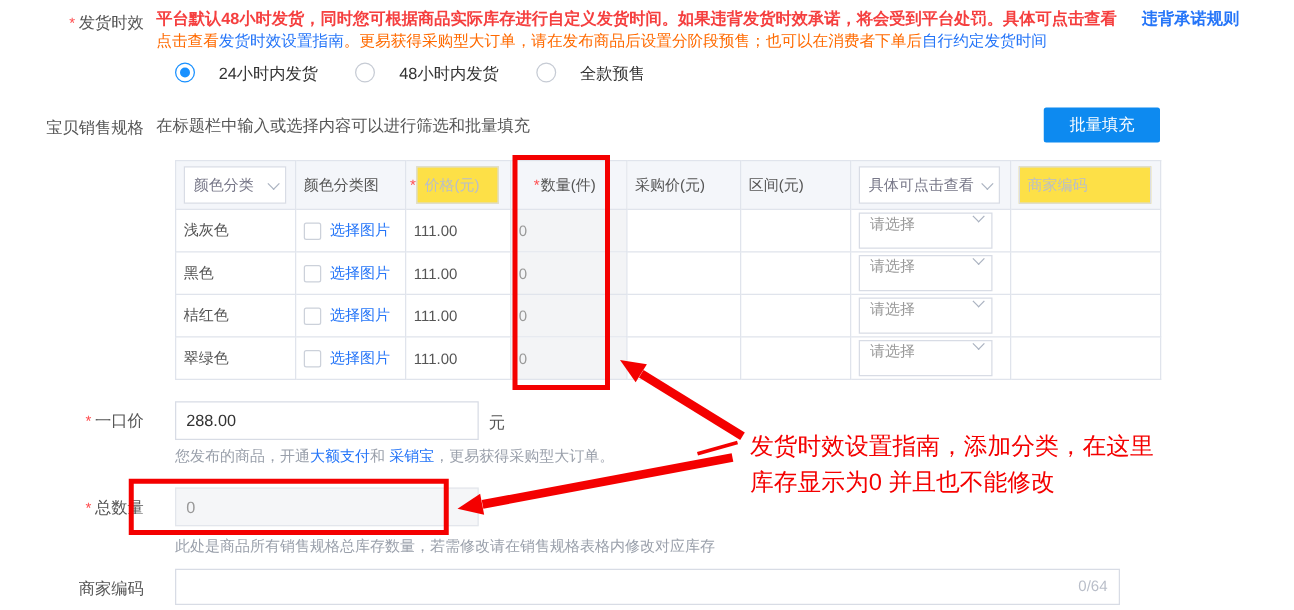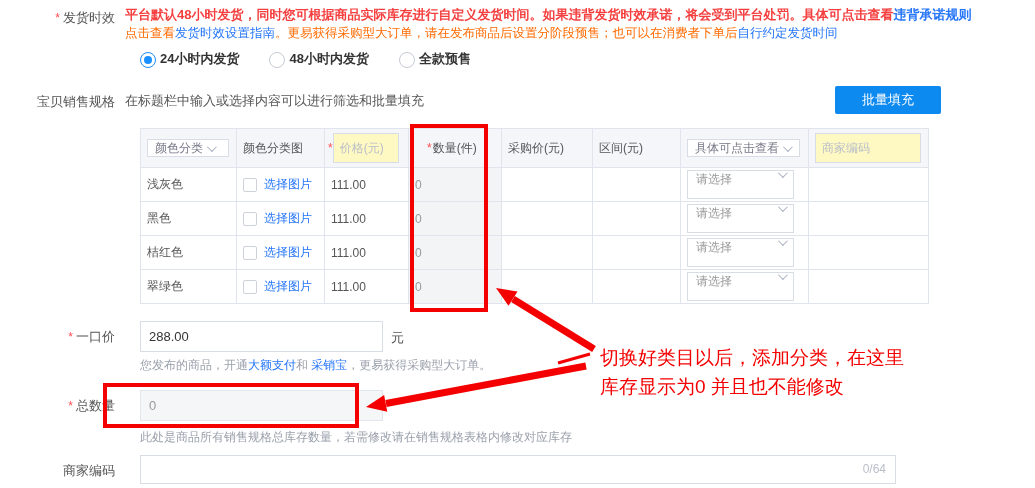--- a/index.html
+++ b/index.html
@@ -6,47 +6,47 @@
   html,body { width:1035px; height:488px; }
   body {
     position:relative; background:#fff; overflow:hidden;
     font-family:"Liberation Sans","DejaVu Sans",sans-serif;
     color:#555; font-size:13px;
   }
   .abs { position:absolute; }
   .flabel { width:115px; text-align:right; font-size:13px; color:#555; white-space:nowrap; }
   .req { color:#ff4d4f; margin-right:3px; font-size:12px; }
   .warn1 { left:125px; top:6px; font-size:13px; font-weight:bold; color:#f53f3f; white-space:nowrap; }
-  .warn1 a { color:#2575f8; }
+  .warn1 a { color:#2575f8;margin-left:20px; }
   .warn2 { left:125px; top:25px; font-size:12.5px; color:#ff6a00; white-space:nowrap; }
   a.lnk { color:#2575f8; text-decoration:none; cursor:pointer; }
   
   .radios { left:140px; top:50px; display:flex; gap:30px; align-items:center; }
-  .radio-item { display:flex; align-items:flex-end; gap:4px; cursor:pointer;font-weight:bold; }
+  .radio-item { display:flex; align-items:flex-start; gap:19px; cursor:pointer; }
   .rdot { width:16px; height:16px; border-radius:50%; border:1px solid #c6cbd4; background:#fff; position:relative; }
   .radio-item.checked .rdot { border-color:#1890ff; }
   .radio-item.checked .rdot::after { content:""; position:absolute; left:3px; top:3px; width:8px; height:8px; border-radius:50%; background:#1890ff; }
   .radio-item span.rlabel { font-size:13px; color:#333; }
   
   .sku-hint { left:125px; top:92px; font-size:13px; color:#555; }
-  .bulk-btn { left:835px; top:86px; width:106px; height:28px; background:#0d8af0; color:#fff;
+  .bulk-btn { left:835px; top:86px; width:93px; height:28px; background:#0d8af0; color:#fff;
     font-size:13px; border:none; border-radius:2px; cursor:pointer; }
   
   .sku-table { left:140px; top:128px; border-collapse:collapse; table-layout:fixed; width:788px; font-size:12px; }
   .sku-table th, .sku-table td { border:1px solid #e0e4ec; font-weight:normal; text-align:left; padding:0 6px; overflow:hidden; white-space:nowrap; }
   .sku-table thead th { height:39px; background:#f4f6fa; color:#555; }
   .sku-table tbody td { height:34px; background:#fff; color:#555; }
   .sku-table td.qty { background:#f3f4f6; color:#999; }
-  .hselect { display:inline-flex; align-items:center; background:#fff;
-    border:1px solid #d8dce5; height:18px; padding:0 7px; color:#778; cursor:pointer; }
+  .hselect { display:inline-flex; align-items:center; justify-content:space-between; background:#fff;
+    border:1px solid #d8dce5; height:30px; padding:0 7px; color:#778; cursor:pointer; }
   .hselect.w1 { width:82px; }
   .hselect.w2 { width:113px; }
   .chev { width:7px; height:7px; border-right:1.5px solid #aab2c0; border-bottom:1.5px solid #aab2c0;
     transform:rotate(45deg) translateY(-2px); display:inline-block; flex:0 0 auto; margin-left:4px; }
-  .hinput { height:30px; border:1px solid #d8dce5; padding:0 6px; font-size:12px; color:#555; background:#fef9c3; }
+  .hinput { height:30px; border:1px solid #d8dce5; padding:0 6px; font-size:12px; color:#555; background:#fde047; }
   .hinput::placeholder { color:#b9bec9; }
   .hinput.w1 { width:66px; }
   .hinput.w2 { width:106px; }
   .imgcell { display:flex; align-items:center; gap:7px; }
   .cb { width:14px; height:14px; border:1px solid #ccd1da; border-radius:2px; background:#fff; display:inline-block; cursor:pointer; }
   .rselect { display:flex; align-items:flex-start; justify-content:space-between; width:107px; height:29px;
     background:#fff; border:1px solid #d8dce5; padding:0 8px; color:#999; cursor:pointer; }
   
   .txtinput { border:1px solid #d8dce5; background:#fff; font-size:13px; color:#333; padding:0 8px; }
   .unit { font-size:13px; color:#555; }
@@ -225,15 +225,15 @@
 
 <svg class="abs arrows" width="1035" height="488" viewBox="0 0 1035 488">
   <line x1="594" y1="349" x2="513" y2="299" stroke="#f40000" stroke-width="7"></line>
   <polygon points="496,288 517.5,291.4 508.5,305.8" fill="#f40000"></polygon>
   <line x1="586" y1="366" x2="386" y2="403.5" stroke="#f40000" stroke-width="7"></line>
   <polygon points="366,407 384.1,394.9 387.3,411.7" fill="#f40000"></polygon>
   <line x1="558" y1="363" x2="590" y2="354" stroke="#f40000" stroke-width="3"></line>
 </svg>
 
 <div class="abs ann-text">
-  <div>切换好类目以后，添加分类，在这里</div>
+  <div>发货时效设置指南，添加分类，在这里</div>
   <div>库存显示为0 并且也不能修改</div>
 </div>
 
 </body></html>

